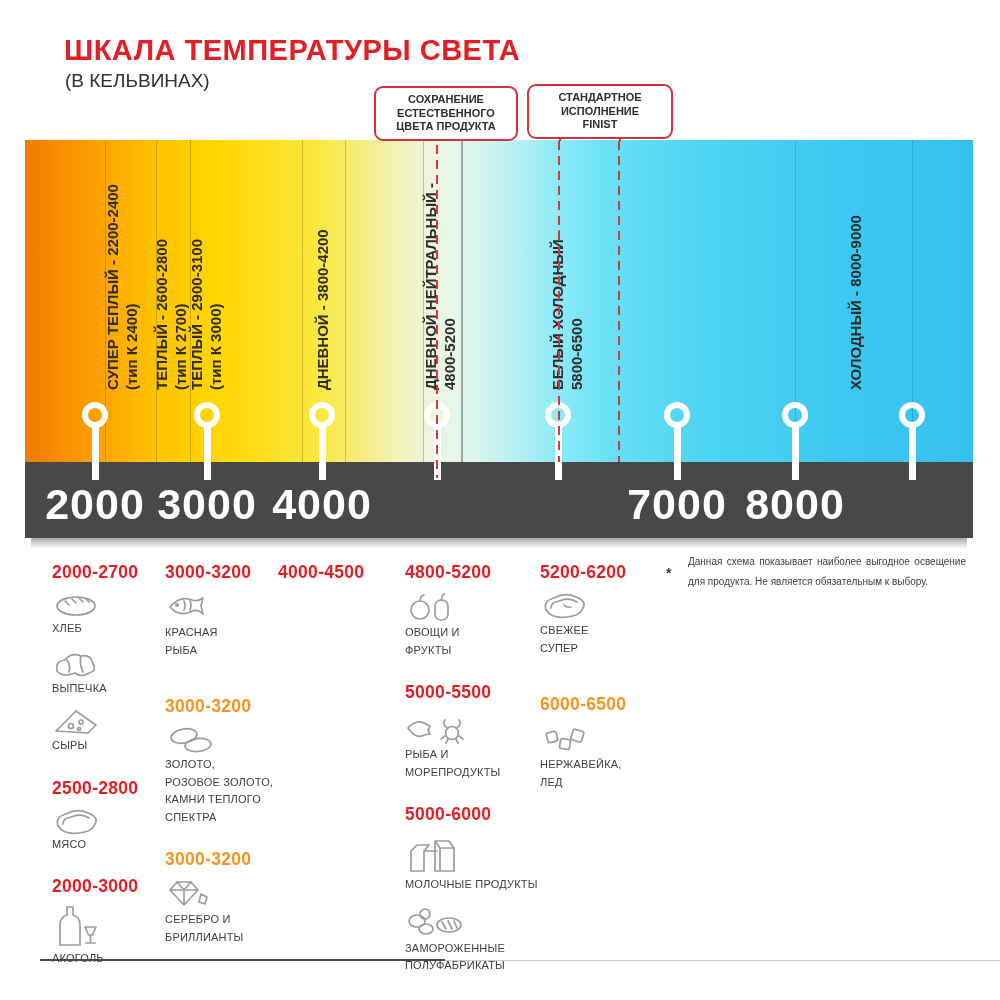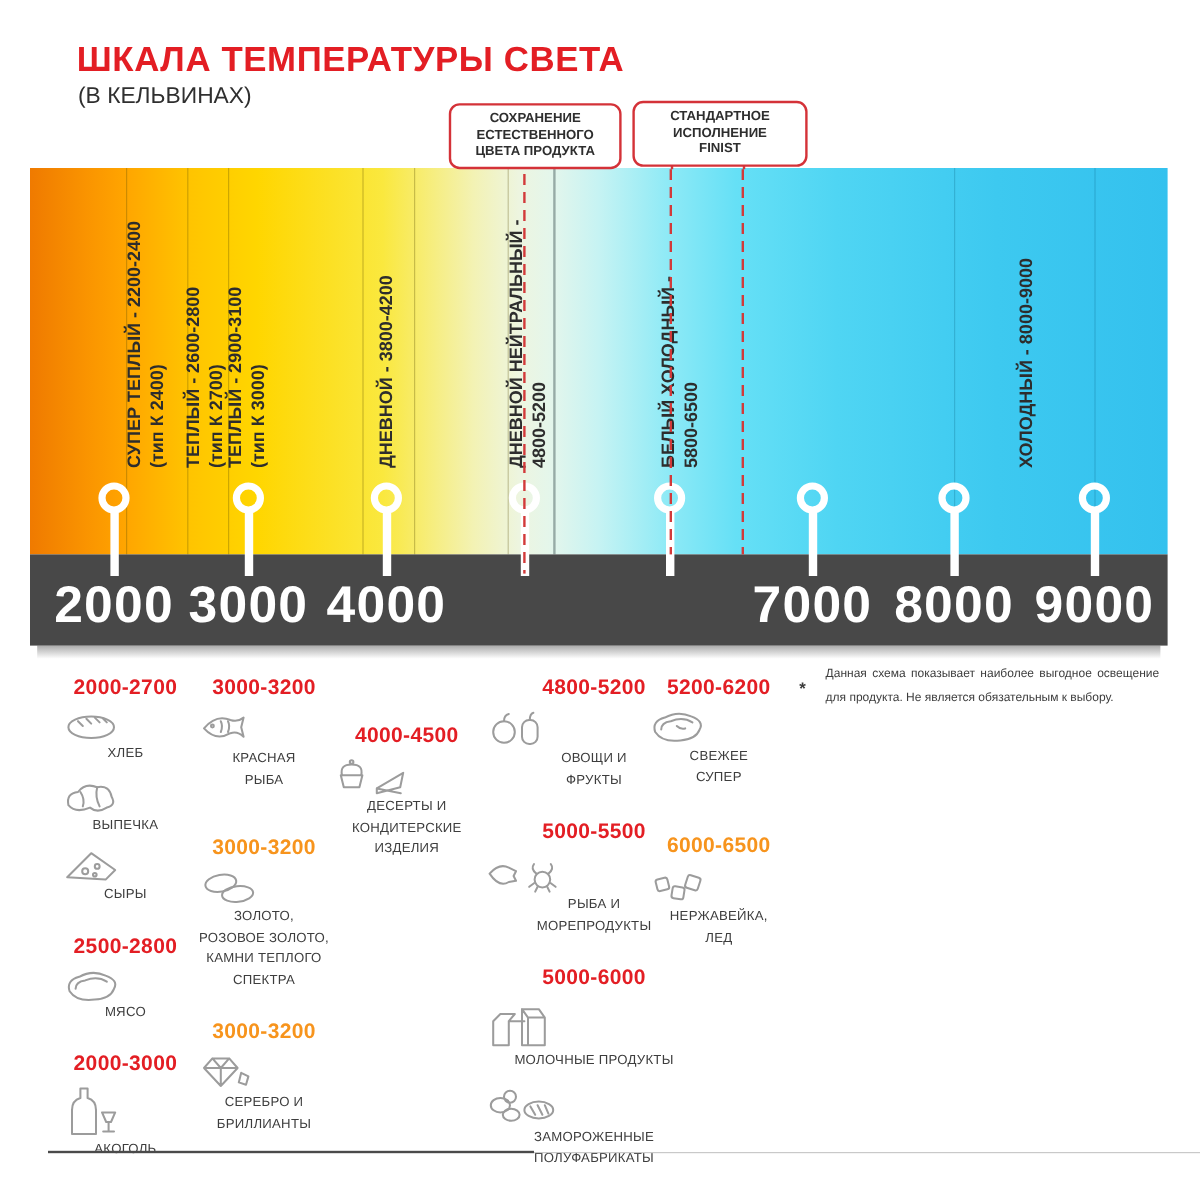--- a/index.html
+++ b/index.html
@@ -33,21 +33,21 @@
 
   .pin{position:absolute;top:402px;width:14px;height:14px;border:6px solid #fff;border-radius:50%;z-index:15;}
   .stem{position:absolute;top:427px;width:7px;height:53px;background:#fff;z-index:14;}
 
   .scalebar{position:absolute;left:25px;top:462px;width:948px;height:76px;background:#484848;z-index:12;}
   .barshadow{position:absolute;left:31px;top:538px;width:936px;height:11px;
              background:linear-gradient(to bottom,#ababab,rgba(255,255,255,0));}
   .tick{position:absolute;top:480px;width:130px;text-align:center;font-size:43px;font-weight:bold;
         color:#fff;z-index:20;letter-spacing:1px;}
 
-  .col{position:absolute;top:562px;text-align:center;}
+  .col{position:absolute;top:562px;}
   .range{font-size:17.5px;font-weight:bold;margin:0 0 6px 0;letter-spacing:.3px;}
   .range.red{color:#E31E24;}
   .range.orange{color:#F7941D;}
   .pitem{margin-bottom:9px;}
   .pitem svg{display:block;margin:2px 0 1px 0;}
   .plabel{font-size:11px;color:#3d3d3d;line-height:17.5px;white-space:pre-line;letter-spacing:.2px;}
   .gap{height:14px;}
 
   .fn-star{position:absolute;left:666px;top:565px;font-size:14px;color:#3d3d3d;font-weight:bold;}
   .fn-text{position:absolute;left:688px;top:552px;width:278px;font-size:10px;color:#3d3d3d;
@@ -138,21 +138,20 @@
   <div class="stub" style="left:619px;top:133px;height:8px;"></div>
   <div class="dashline" style="left:618px;top:141px;height:321px;"></div>
 
   <div class="scalebar"></div>
   <div class="barshadow"></div>
   <div class="tick" style="left:30px">2000</div>
   <div class="tick" style="left:142px">3000</div>
   <div class="tick" style="left:257px">4000</div>
   <div class="tick" style="left:612px">7000</div>
   <div class="tick" style="left:730px">8000</div>
-  <div class="tick" style="left:847px">9000</div>
 
   <div class="col" style="left:52px;width:105px;">
     <div class="range red">2000-2700</div>
     <div class="pitem">
       <svg class="ic" width="50" height="30" viewBox="0 0 50 30">
         <ellipse cx="24" cy="17" rx="19" ry="9"></ellipse>
           <path d="M13 12 l4 4 M20 10 l4 4 M27 9 l4 4 M34 10 l3 3"></path>
       </svg>
       <div class="plabel">ХЛЕБ</div>
     </div>
@@ -221,33 +220,22 @@
     <div class="pitem">
       <svg class="ic" width="50" height="34" viewBox="0 0 50 34">
         <path d="M12 6 h14 l7 8 -14 15 -14-15 Z M5 14 h28 M12 6 l7 8 M26 6 l-7 8 M19 14 v15"></path>
         <path d="M36 18 l6 3 -2 7 -6-2 Z"></path>
       </svg>
       <div class="plabel">СЕРЕБРО И
 БРИЛЛИАНТЫ</div>
     </div>
   </div>
 
-  <div class="col" style="left:278px;width:122px;margin-top:40px;">
+  <div class="col" style="left:278px;width:122px;">
     <div class="range red">4000-4500</div>
-    <div class="pitem">
-      <svg class="ic" width="66" height="34" viewBox="0 0 66 34">
-        <path d="M6 17 h18 l-2.5 10 h-13 Z"></path>
-          <path d="M7 17 q-2-9 8-9 q10 0 8 9"></path>
-          <circle cx="15" cy="6" r="1.5"></circle>
-        <path d="M36 28 l22-13 -2.5 12 -19.5 5 Z M36 28 l20 4"></path>
-      </svg>
-      <div class="plabel">ДЕСЕРТЫ И
-КОНДИТЕРСКИЕ
-ИЗДЕЛИЯ</div>
-    </div>
   </div>
 
   <div class="col" style="left:405px;width:180px;">
     <div class="range red">4800-5200</div>
     <div class="pitem">
       <svg class="ic" width="52" height="34" viewBox="0 0 52 34">
         <circle cx="15" cy="21" r="9"></circle>
           <path d="M15 12 q0-5 4-6"></path>
         <rect x="30" y="11" width="13" height="20" rx="6"></rect>
           <path d="M36.5 11 q0-5 3-6"></path>

